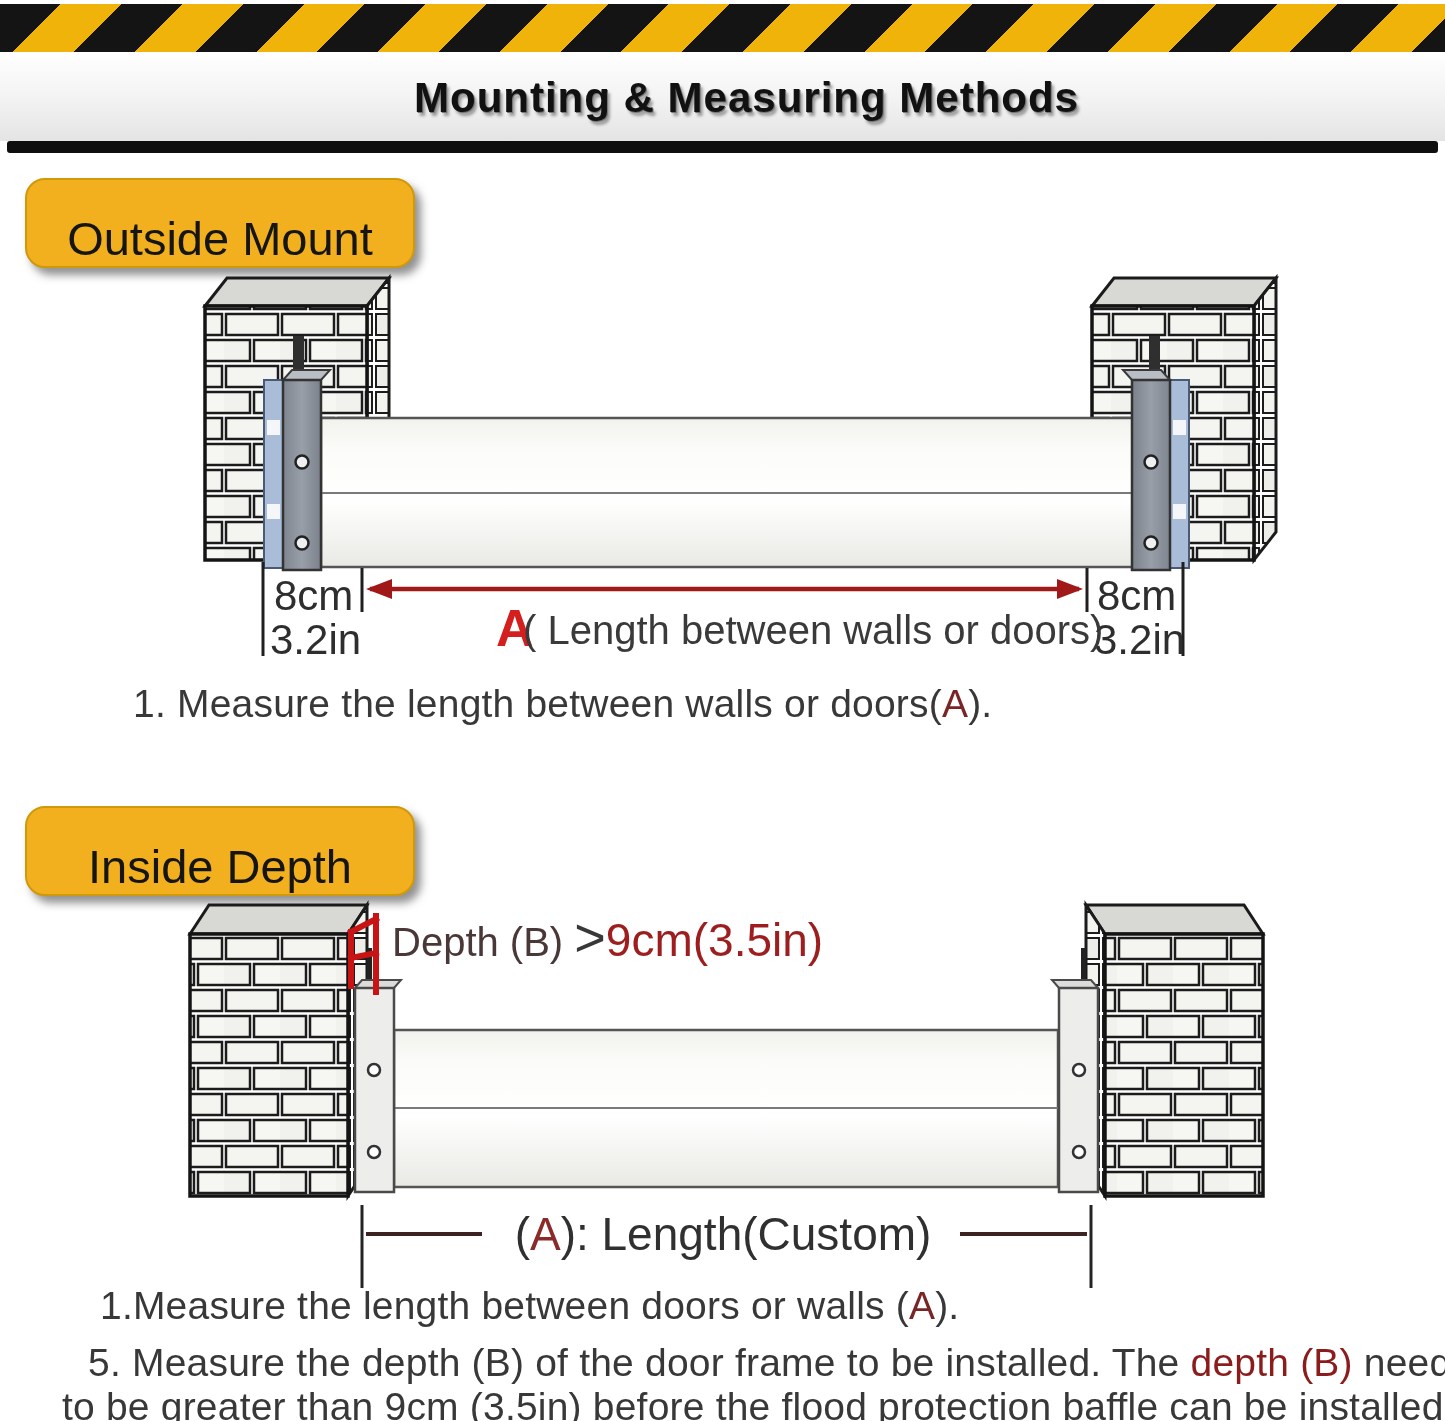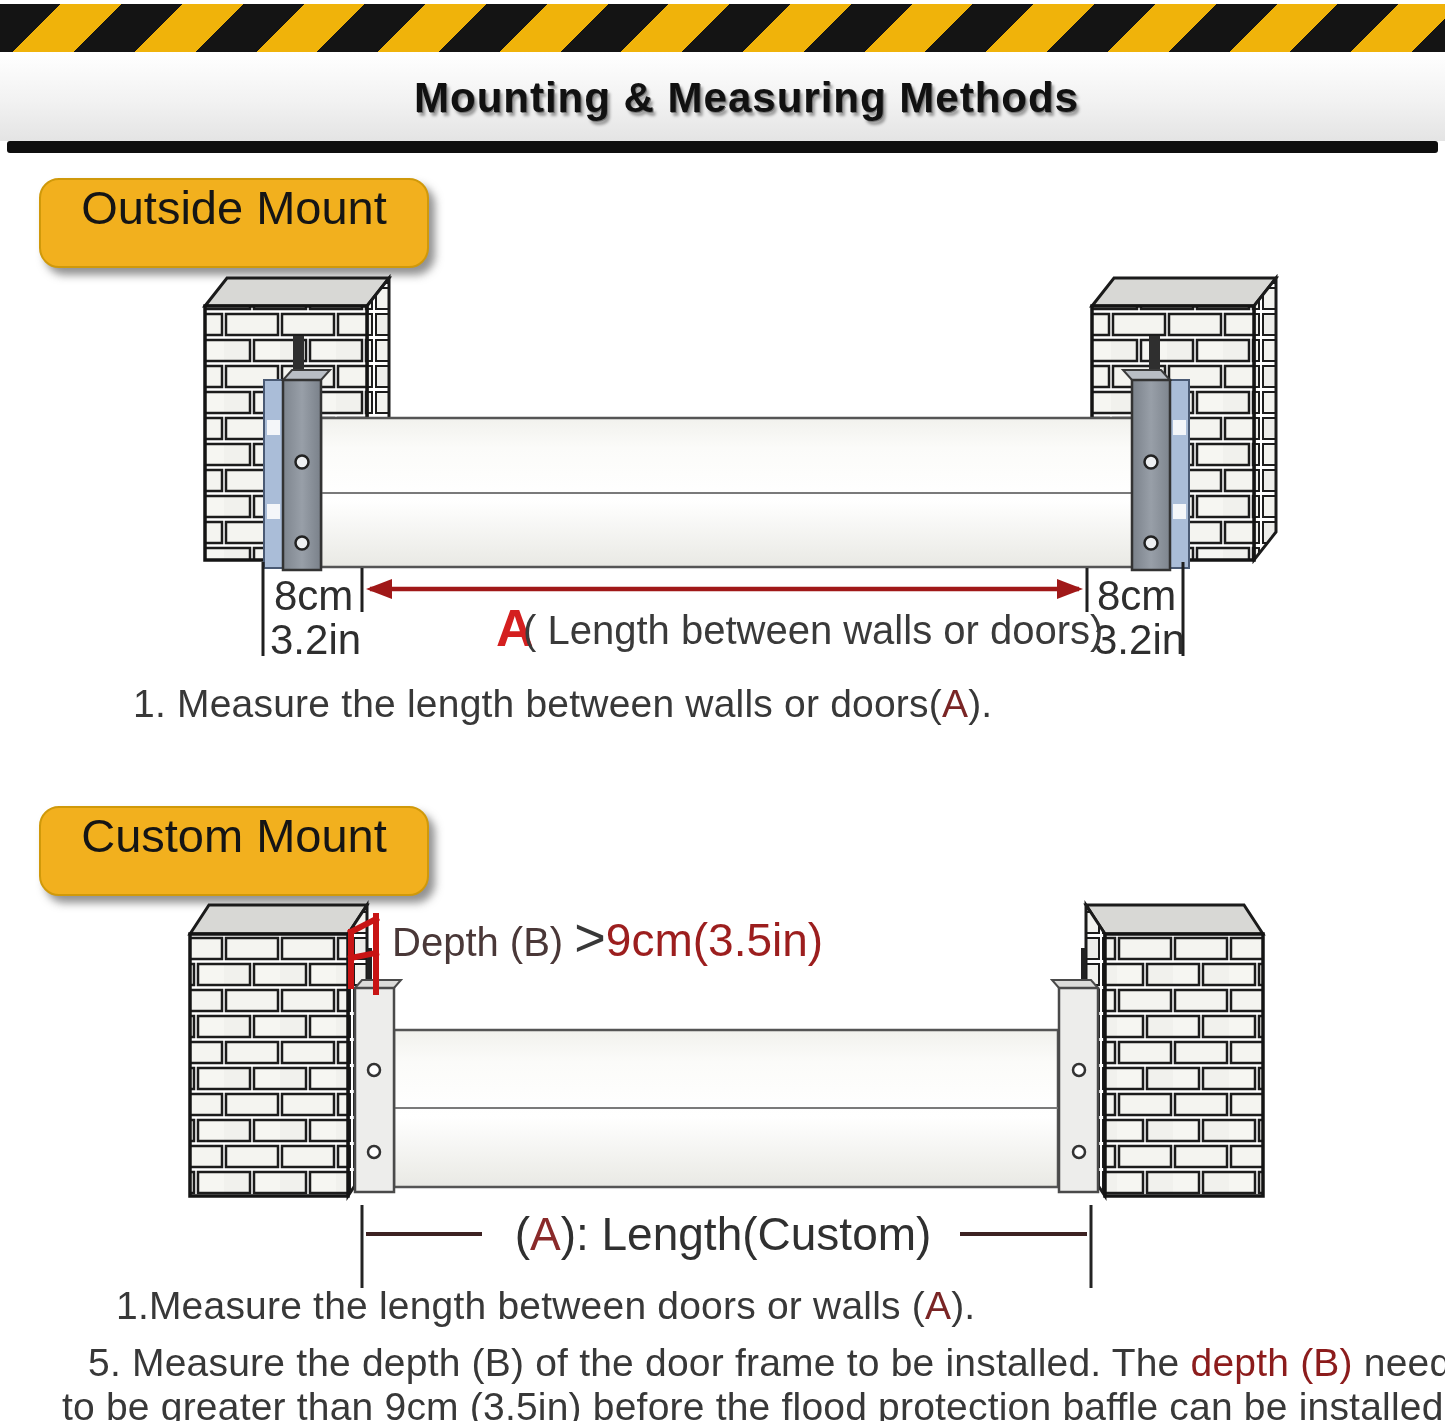--- a/index.html
+++ b/index.html
@@ -19,24 +19,24 @@
     width:100%;height:111px;line-height:92px;text-align:center;
     font-size:42px;font-weight:bold;color:#111;letter-spacing:1px;
     text-shadow:1px 1px 0 #777, 3px 4px 3px rgba(0,0,0,0.35);
     margin-left:24px;
   }
   .blackbar{
     position:absolute;top:141px;left:7px;width:1431px;height:12px;
     background:#0e0e0e;border-radius:3px;
   }
   .badge{
-    position:absolute;left:39px;width:386px;height:86px;
+    position:absolute;left:25px;width:386px;height:86px;
     background:#f2b01e;border:2px solid #d0990a;border-radius:20px;
     box-shadow:6px 7px 9px rgba(55,55,55,0.55);
-    display:flex;align-items:flex-start;justify-content:center;
+    display:flex;align-items:flex-end;justify-content:center;
     font-size:47px;color:#151515;
   }
   .badge.outside{top:178px;}
   .badge.inside{top:806px;}
   .diagram{position:absolute;left:0;}
   .instr{
     position:absolute;font-size:39px;color:#383838;white-space:nowrap;
     letter-spacing:0.2px;
     text-align:center;
   }
@@ -129,21 +129,21 @@
     <text x="1094" y="654" font-size="42" fill="#2e2e2e">3.2in</text>
     <text x="496" y="646" font-size="52" font-weight="bold" fill="#d41f1f">A</text>
     <text x="523" y="644" font-size="40" fill="#3a3a3a">( Length between walls or doors)</text>
   </svg>
 
   <div class="instr" style="top:682px;left:133px">
     <span>1. Measure the length between walls or doors(</span><span class="accent-soft">A</span><span>).</span>
   </div>
 
   <div class="badge inside">
-    <span>Custom Mount</span>
+    <span>Inside Depth</span>
   </div>
 
   <svg class="diagram" style="top:898px" width="1445" height="394" viewBox="0 898 1445 394">
     <defs>
       <pattern id="brickB" patternUnits="userSpaceOnUse" width="56" height="52">
         <rect x="0" y="0" width="56" height="52" fill="#ffffff"></rect>
         <rect x="2" y="2" width="52" height="21" fill="#f4f4f0" stroke="#1c1c1c" stroke-width="2.5"></rect>
         <rect x="-26" y="28" width="52" height="21" fill="#f1f1ed" stroke="#1c1c1c" stroke-width="2.5"></rect>
         <rect x="30" y="28" width="52" height="21" fill="#f6f6f2" stroke="#1c1c1c" stroke-width="2.5"></rect>
       </pattern>
@@ -194,21 +194,21 @@
       <line x1="362" y1="1205" x2="362" y2="1288"></line>
       <line x1="1091" y1="1205" x2="1091" y2="1288"></line>
     </g>
     <g stroke="#3d2222" stroke-width="4">
       <line x1="366" y1="1234" x2="482" y2="1234"></line>
       <line x1="960" y1="1234" x2="1087" y2="1234"></line>
     </g>
     <text x="723" y="1250" text-anchor="middle" font-size="46" fill="#303030"><tspan>(</tspan><tspan fill="#8a2a2a">A</tspan><tspan>): Length(Custom)</tspan></text>
   </svg>
 
-  <div class="instr" style="top:1284px;left:116px">
+  <div class="instr" style="top:1284px;left:100px">
     <span>1.Measure the length between doors or walls (</span><span class="accent-soft">A</span><span>).</span>
   </div>
   <div class="instr" style="top:1341px;left:88px">
     <span>5. Measure the depth (B) of the door frame to be installed. The </span><span class="accent-red">depth (B)</span><span> needs</span>
   </div>
   <div class="instr" style="top:1385px;left:62px">
     <span>to be greater than 9cm (3.5in) before the flood protection baffle can be installed.</span>
   </div>
 
 </div>

